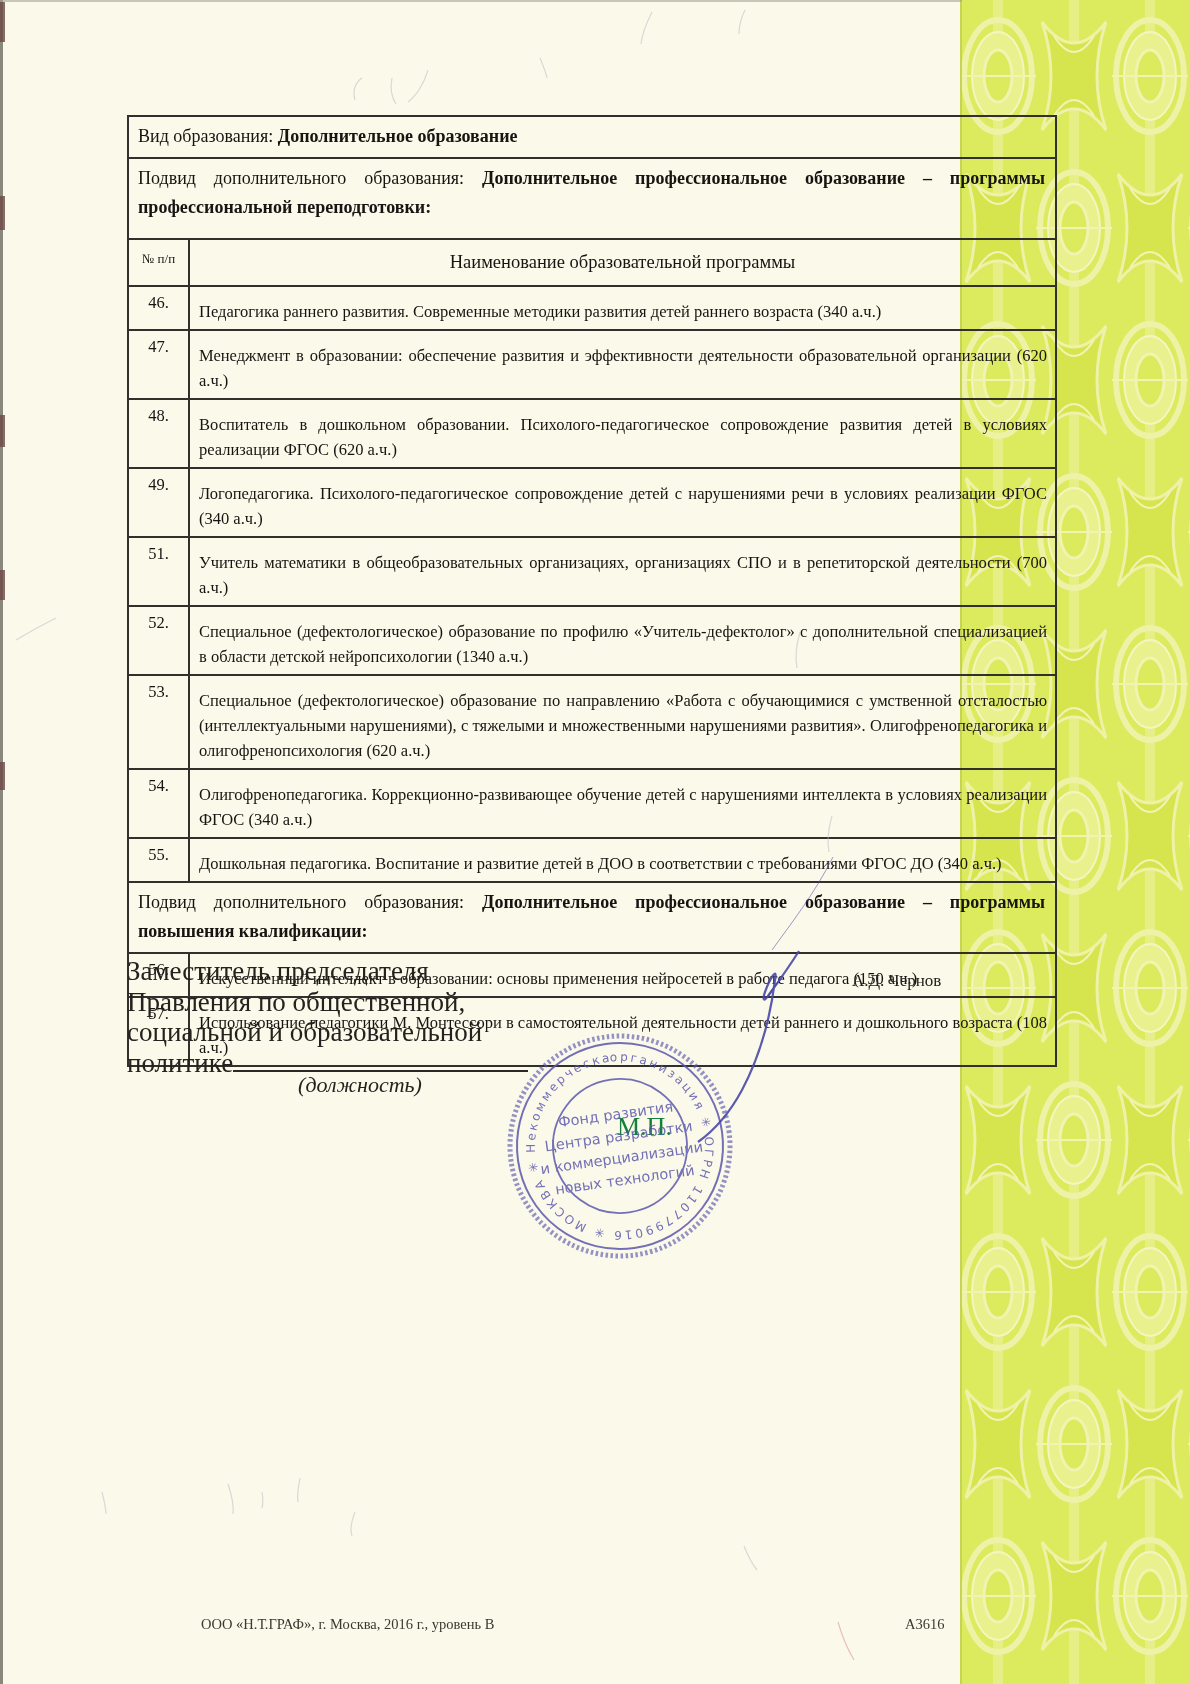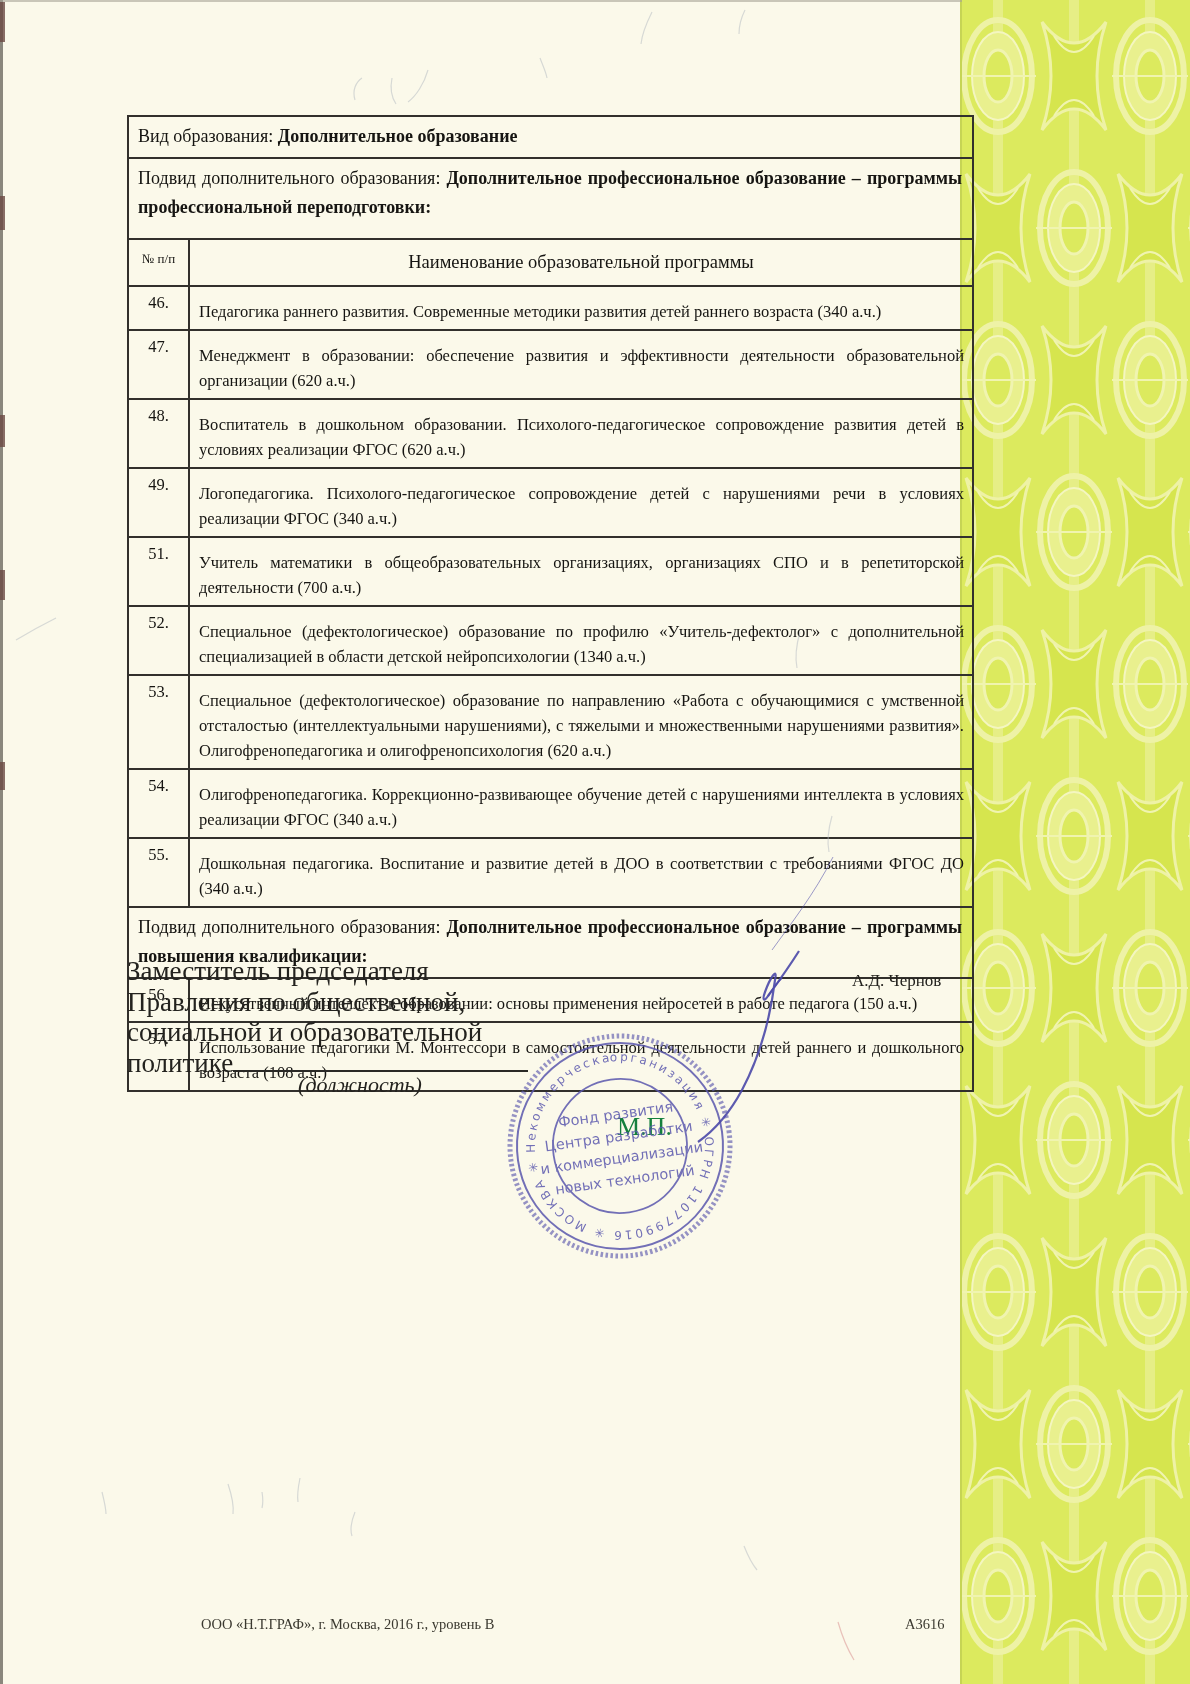--- a/index.html
+++ b/index.html
@@ -16,21 +16,21 @@
   
   .edge-left{position:absolute;left:0;top:0;width:3px;height:1684px;background:#76736a;opacity:.85;}
   .edge-top{position:absolute;left:0;top:0;width:962px;height:2px;background:#a8a496;opacity:.6;}
   .edge-mark{position:absolute;left:0;width:5px;background:#6b4a44;opacity:.8;}
 
   
   .guilloche{position:absolute;top:0;left:960px;width:230px;height:1684px;}
 
   
   .doc-table{
-    position:absolute;left:127px;top:115px;width:847px;
+    position:absolute;left:127px;top:115px;width:930px;
     border-collapse:collapse;
     font-size:16.5px;line-height:25px;color:#161512;
   }
   .doc-table td{border:2px solid #32302c;vertical-align:top;}
   td.full-row{padding:5px 10px 6px 9px;font-size:18px;line-height:29px;text-align:justify;}
   td.full-row .lbl{font-weight:normal;}
   td.full-row .val{font-weight:bold;}
   td.pad-after{padding-bottom:16px;}
   td.head-num{width:55px;text-align:center;font-size:13px;padding:6px 2px;}
   td.head-name{text-align:center;font-size:18.5px;padding:10px 6px;}

